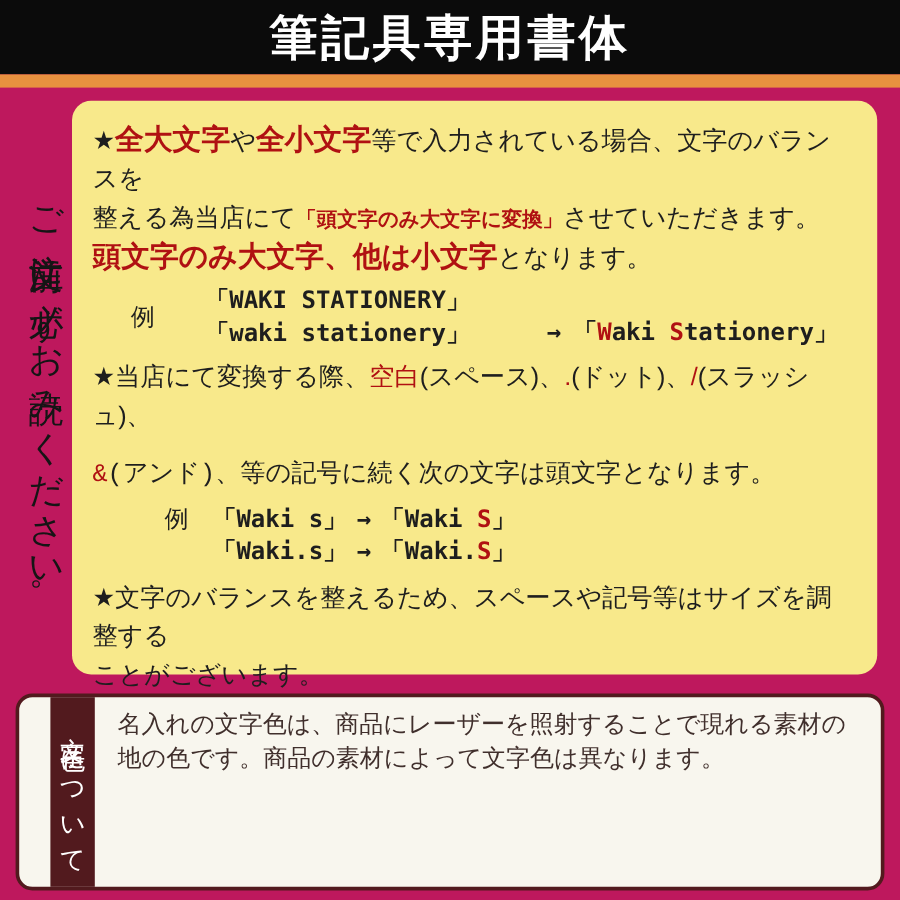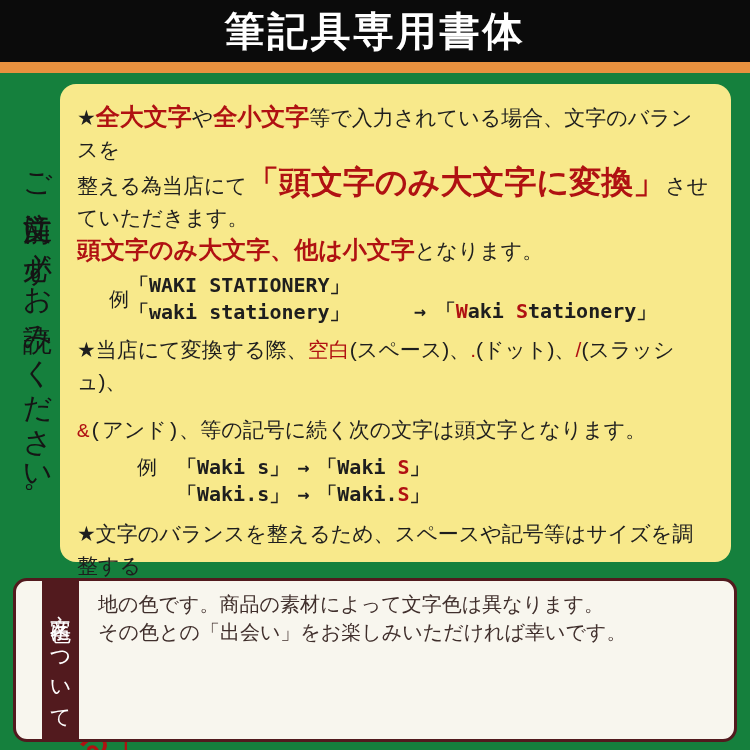--- a/index.html
+++ b/index.html
@@ -1,18 +1,18 @@
 <!DOCTYPE html>
 <html><head>
 <meta charset="utf-8">
 <style>
   html,body{margin:0;padding:0;}
   .stage{
     position:relative;width:750px;height:750px;overflow:hidden;
-    background:#15803d;
+    background:#be185d;
     font-family:"Liberation Sans","DejaVu Sans",sans-serif;
   }
   
   .header{position:absolute;top:0;left:0;width:750px;height:62px;background:#0b0b0b;
     display:flex;align-items:center;justify-content:center;}
   .header-title{color:#ffffff;font-size:40px;font-weight:bold;letter-spacing:3px;}
   .accent-bar{position:absolute;top:62px;left:0;width:750px;height:11px;background:#e8913f;}
   
   .side-note{
     position:absolute;top:97px;left:0;width:58px;height:470px;
@@ -22,26 +22,26 @@
     font-size:29px;letter-spacing:2px;color:#151515;font-weight:500;
   }
   
   .notice{
     position:absolute;left:60px;top:84px;width:671px;height:478px;box-sizing:border-box;
     background:#f8e98b;border-radius:16px;padding:17px 18px 12px 17px;
   }
   .t21{font-size:21px;color:#1e1e1e;line-height:32px;}
   .red{color:#b01112;}
   .rb24{color:#b01112;font-weight:bold;font-size:24px;}
-  .rb26{color:#b01112;font-weight:bold;font-size:32px;}
+  .rb26{color:#b01112;font-weight:bold;font-size:17px;}
   .mono{font-family:"DejaVu Sans Mono","Liberation Mono",monospace;font-weight:bold;
         font-size:20px;color:#1e1e1e;white-space:pre;line-height:27px;}
   .ex1{display:flex;align-items:center;margin:5px 0 8px 32px;}
   .ex-label{font-size:20px;color:#1e1e1e;}
-  .ex1-inputs{}
+  .ex1-inputs{margin-left:42px;}
   .ex1-result{margin-left:64px;margin-top:24px;}
   .arrow{margin:0 10px 0 0;}
   .rule2-l1{margin-top:8px;}
   .rule2-l2{margin-top:18px;font-family:Liberation Mono, monospace;}
   .ex2{display:flex;margin:6px 0 8px 60px;}
   .ex2-rows{margin-left:20px;}
   .rule3{margin-top:10px;}
   .divider{height:0;border-bottom:2px dashed #3a3a3a;width:578px;margin:11px 0 10px 16px;}
   .foot1{font-size:22px;color:#1e1e1e;line-height:32px;margin-top:2px;}
   .foot2{display:flex;align-items:center;margin-top:2px;}
@@ -110,18 +110,18 @@
       <span class="foot2-tail">を必ずお選びください。</span>
     </div>
 
   </div>
 
   <div class="panel">
     <div class="panel-strip">
       <span class="panel-strip-text">文字色について</span>
     </div>
     <div class="panel-body">
+      <div>名入れの文字色は、商品にレーザーを照射することで現れる素材の</div>
       <div>地の色です。商品の素材によって文字色は異なります。</div>
-      <div>その色との「出会い」をお楽しみいただければ幸いです。</div>
     </div>
   </div>
 
 </div>
 
 </body></html>

